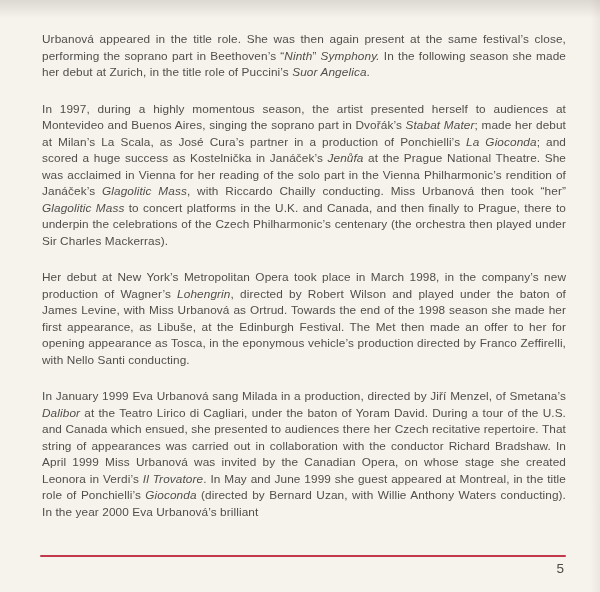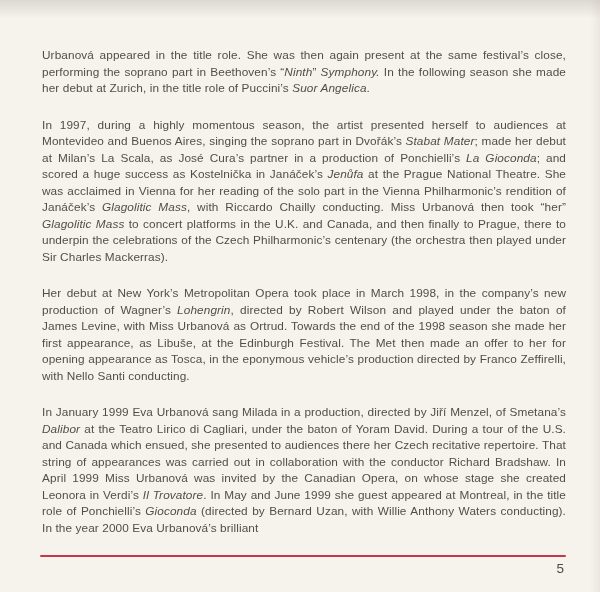--- a/index.html
+++ b/index.html
@@ -22,21 +22,21 @@
     pointer-events: none;
   }
   .page::after {
     content: "";
     position: absolute; right: 0; top: 0; bottom: 0; width: 10px;
     background: linear-gradient(to left, rgba(190,170,160,0.18), rgba(190,170,160,0));
     pointer-events: none;
   }
   .text-block {
     position: absolute;
-    left: 42px; top: 47px; width: 524px;
+    left: 42px; top: 31px; width: 524px;
     color: #504e4a;
     font-size: 11.8px;
     line-height: 16.5px;
     text-align: justify;
     letter-spacing: 0.1px;
   }
   .para { margin: 0 0 20px 0; }
   .para:last-child { margin-bottom: 0; }
   .para em { font-style: italic; }
   .footer-rule {

